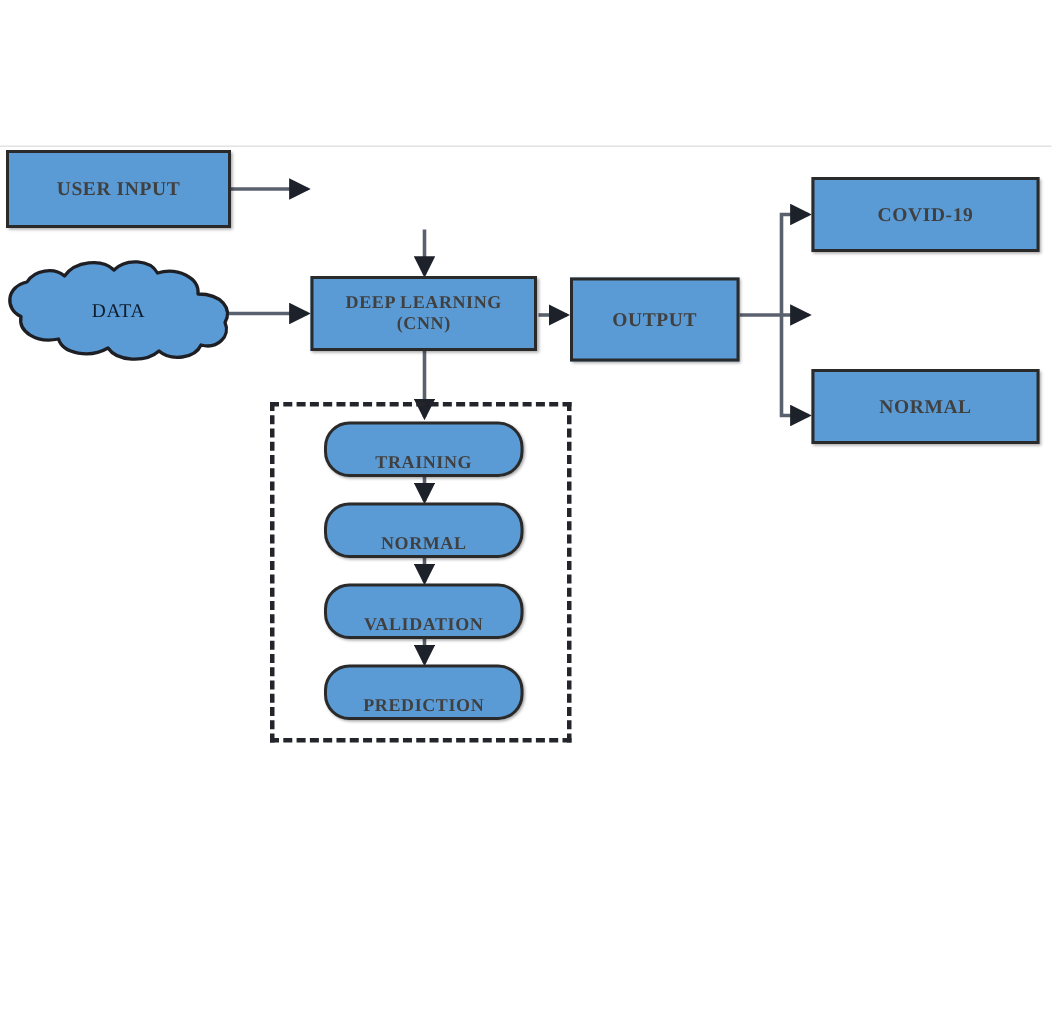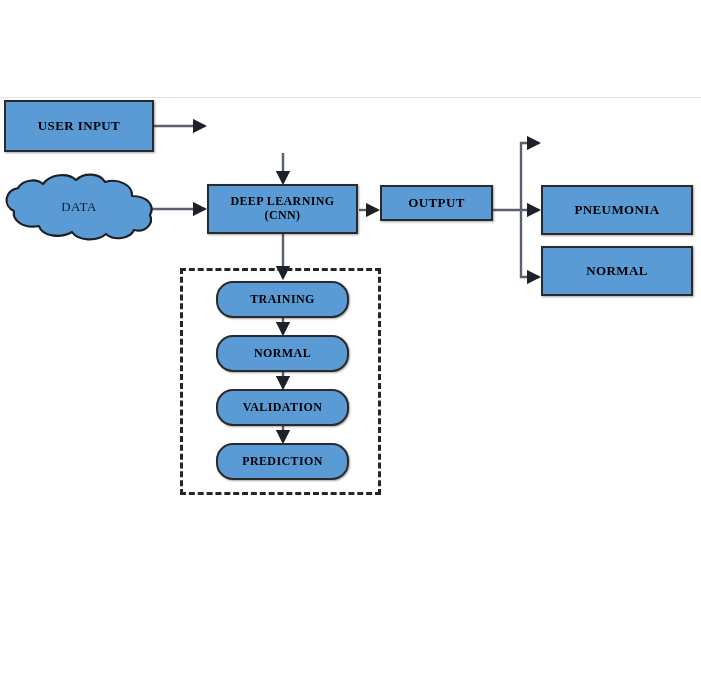--- a/index.html
+++ b/index.html
@@ -35,29 +35,29 @@
   
   .node {
     position: absolute;
     box-sizing: border-box;
     background: #5b9bd5;
     border: 2px solid #2a2a2a;
     display: flex;
     align-items: center;
     justify-content: center;
     text-align: center;
-    color: #000000;
+    color: #404040;
     font-weight: bold;
     letter-spacing: 0.4px;
     line-height: 1.15;
     box-shadow: 1px 1px 2px rgba(0,0,0,0.35);
   }
 
   .node.rect { border-radius: 0; }
-  .node.round { border-radius: 17px; }
+  .node.round { border-radius: 17px; align-items: flex-end; }
 
   .node .label {
     display: block;
     padding: 0 4px;
   }
 
   
   .fs-13 { font-size: 13px; }
   .fs-12 { font-size: 12px; }
 
@@ -158,28 +158,28 @@
                C 21 8, 34 6, 41 12 Z" fill="#5b9bd5" stroke="#1d1f24" stroke-width="2.2" stroke-linejoin="round"></path>
     </svg>
     <span class="label">DATA</span>
   </div>
 
   <div class="node rect fs-12" style="left:207px; top:184px; width:151px; height:50px; flex-direction:column;">
     <span class="label">DEEP LEARNING</span>
     <span class="label">(CNN)</span>
   </div>
 
-  <div class="node rect fs-13" style="left:380px; top:185px; width:113px; height:36px;">
+  <div class="node rect fs-13" style="left:380px; top:185px; width:113px; height:56px;">
     <span class="label">OUTPUT</span>
   </div>
 
+  <div class="node rect fs-13" style="left:541px; top:118px; width:152px; height:50px;">
+    <span class="label">COVID-19</span>
+  </div>
 
-  <div class="node rect fs-13" style="left:541px; top:185px; width:152px; height:50px;">
-    <span class="label">PNEUMONIA</span>
-  </div>
 
   <div class="node rect fs-13" style="left:541px; top:246px; width:152px; height:50px;">
     <span class="label">NORMAL</span>
   </div>
 
   <div class="node round fs-12" style="left:216px; top:281px; width:133px; height:37px;">
     <span class="label">TRAINING</span>
   </div>
 
   <div class="node round fs-12" style="left:216px; top:335px; width:133px; height:37px;">

